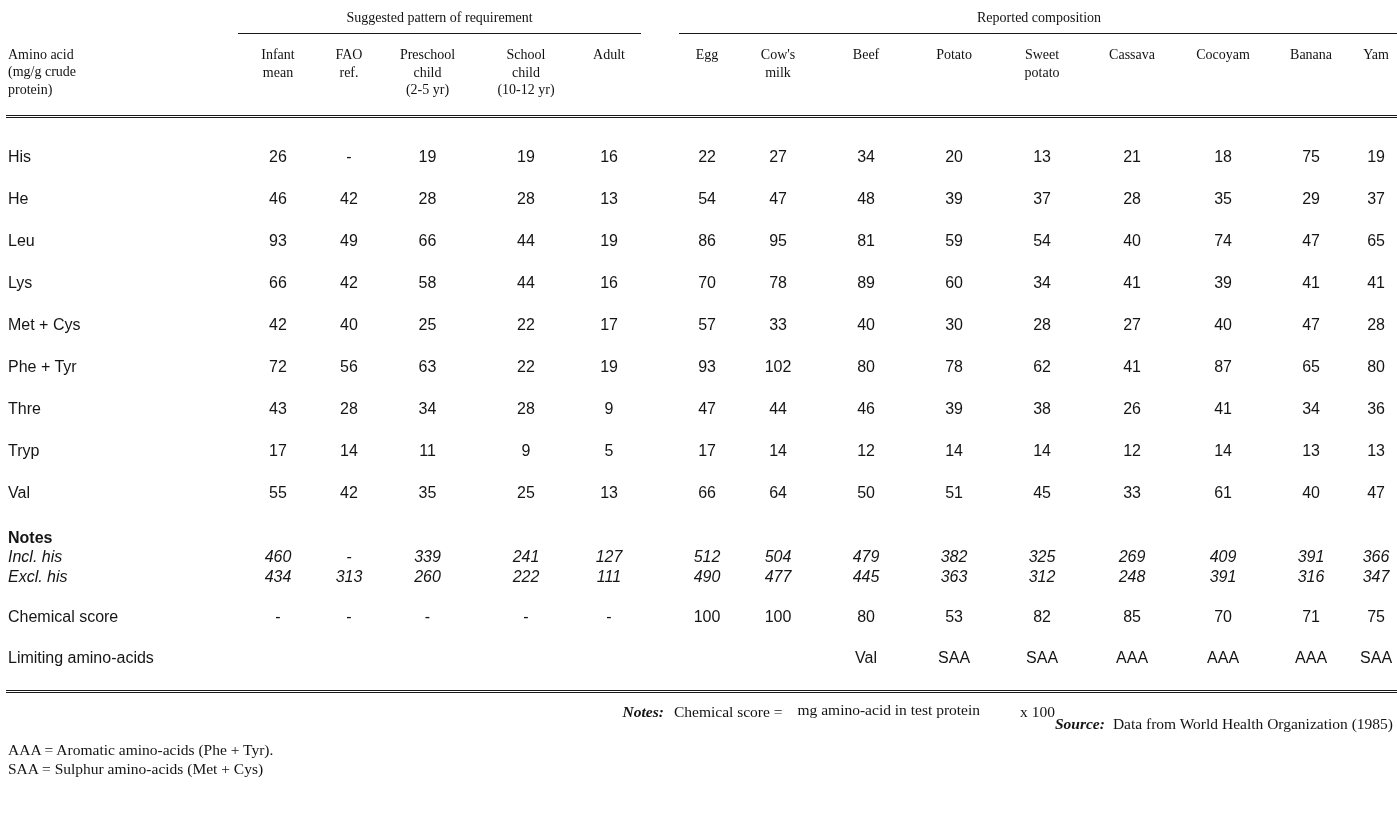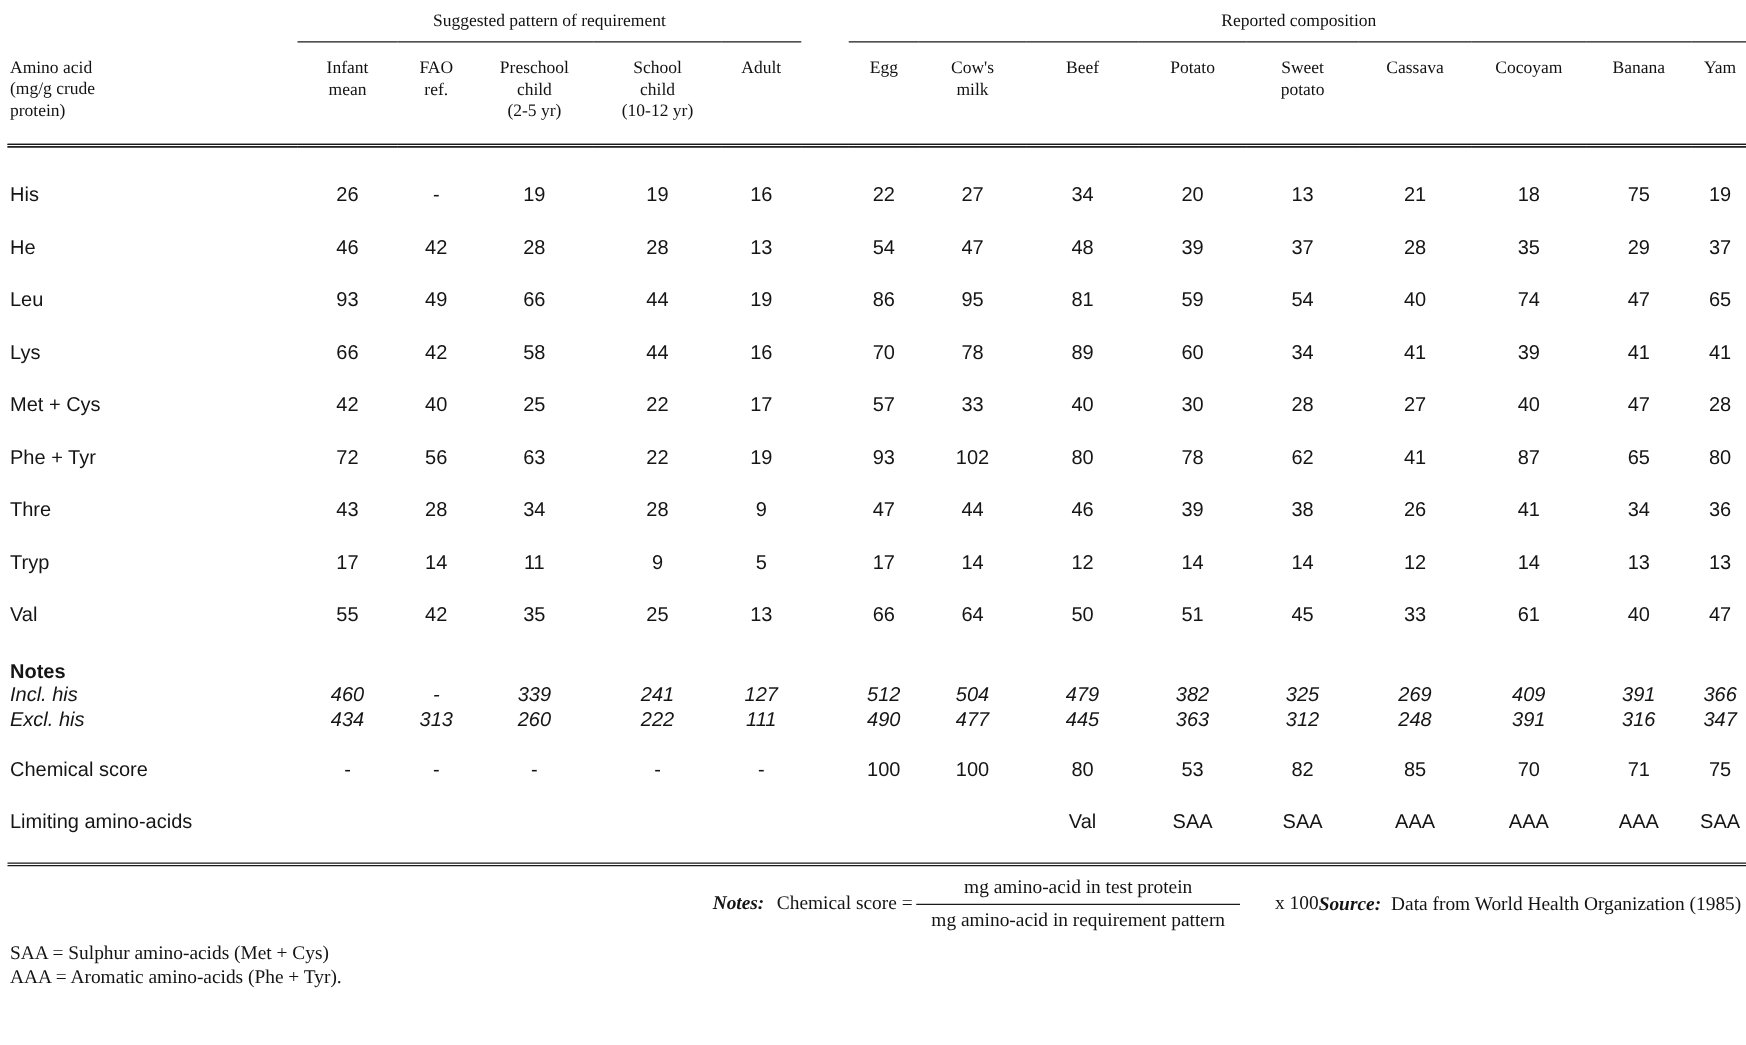--- a/index.html
+++ b/index.html
@@ -375,27 +375,26 @@
 
   <div class="bottom-rule"></div>
 
   <div class="notes-area">
     <div class="notes-top">
       <div class="formula-row">
         <span class="notes-label">Notes:</span>
         <span class="formula-prefix">Chemical score =</span>
         <span class="frac">
           <span class="num">mg amino-acid in test protein</span>
-          <span class="den">mg amino-acid in requirement pattern</span>
         </span>
         <span class="formula-suffix">x 100</span>
       </div>
       <div class="source-line">
         <span class="source-label">Source:</span><span>Data from World Health Organization (1985)</span>
       </div>
     </div>
     <div class="notes-lines">
+      <div>AAA = Aromatic amino-acids (Phe + Tyr).</div>
       <div>SAA = Sulphur amino-acids (Met + Cys)</div>
-      <div>AAA = Aromatic amino-acids (Phe + Tyr).</div>
     </div>
   </div>
 
 </div>
 
 </body></html>

